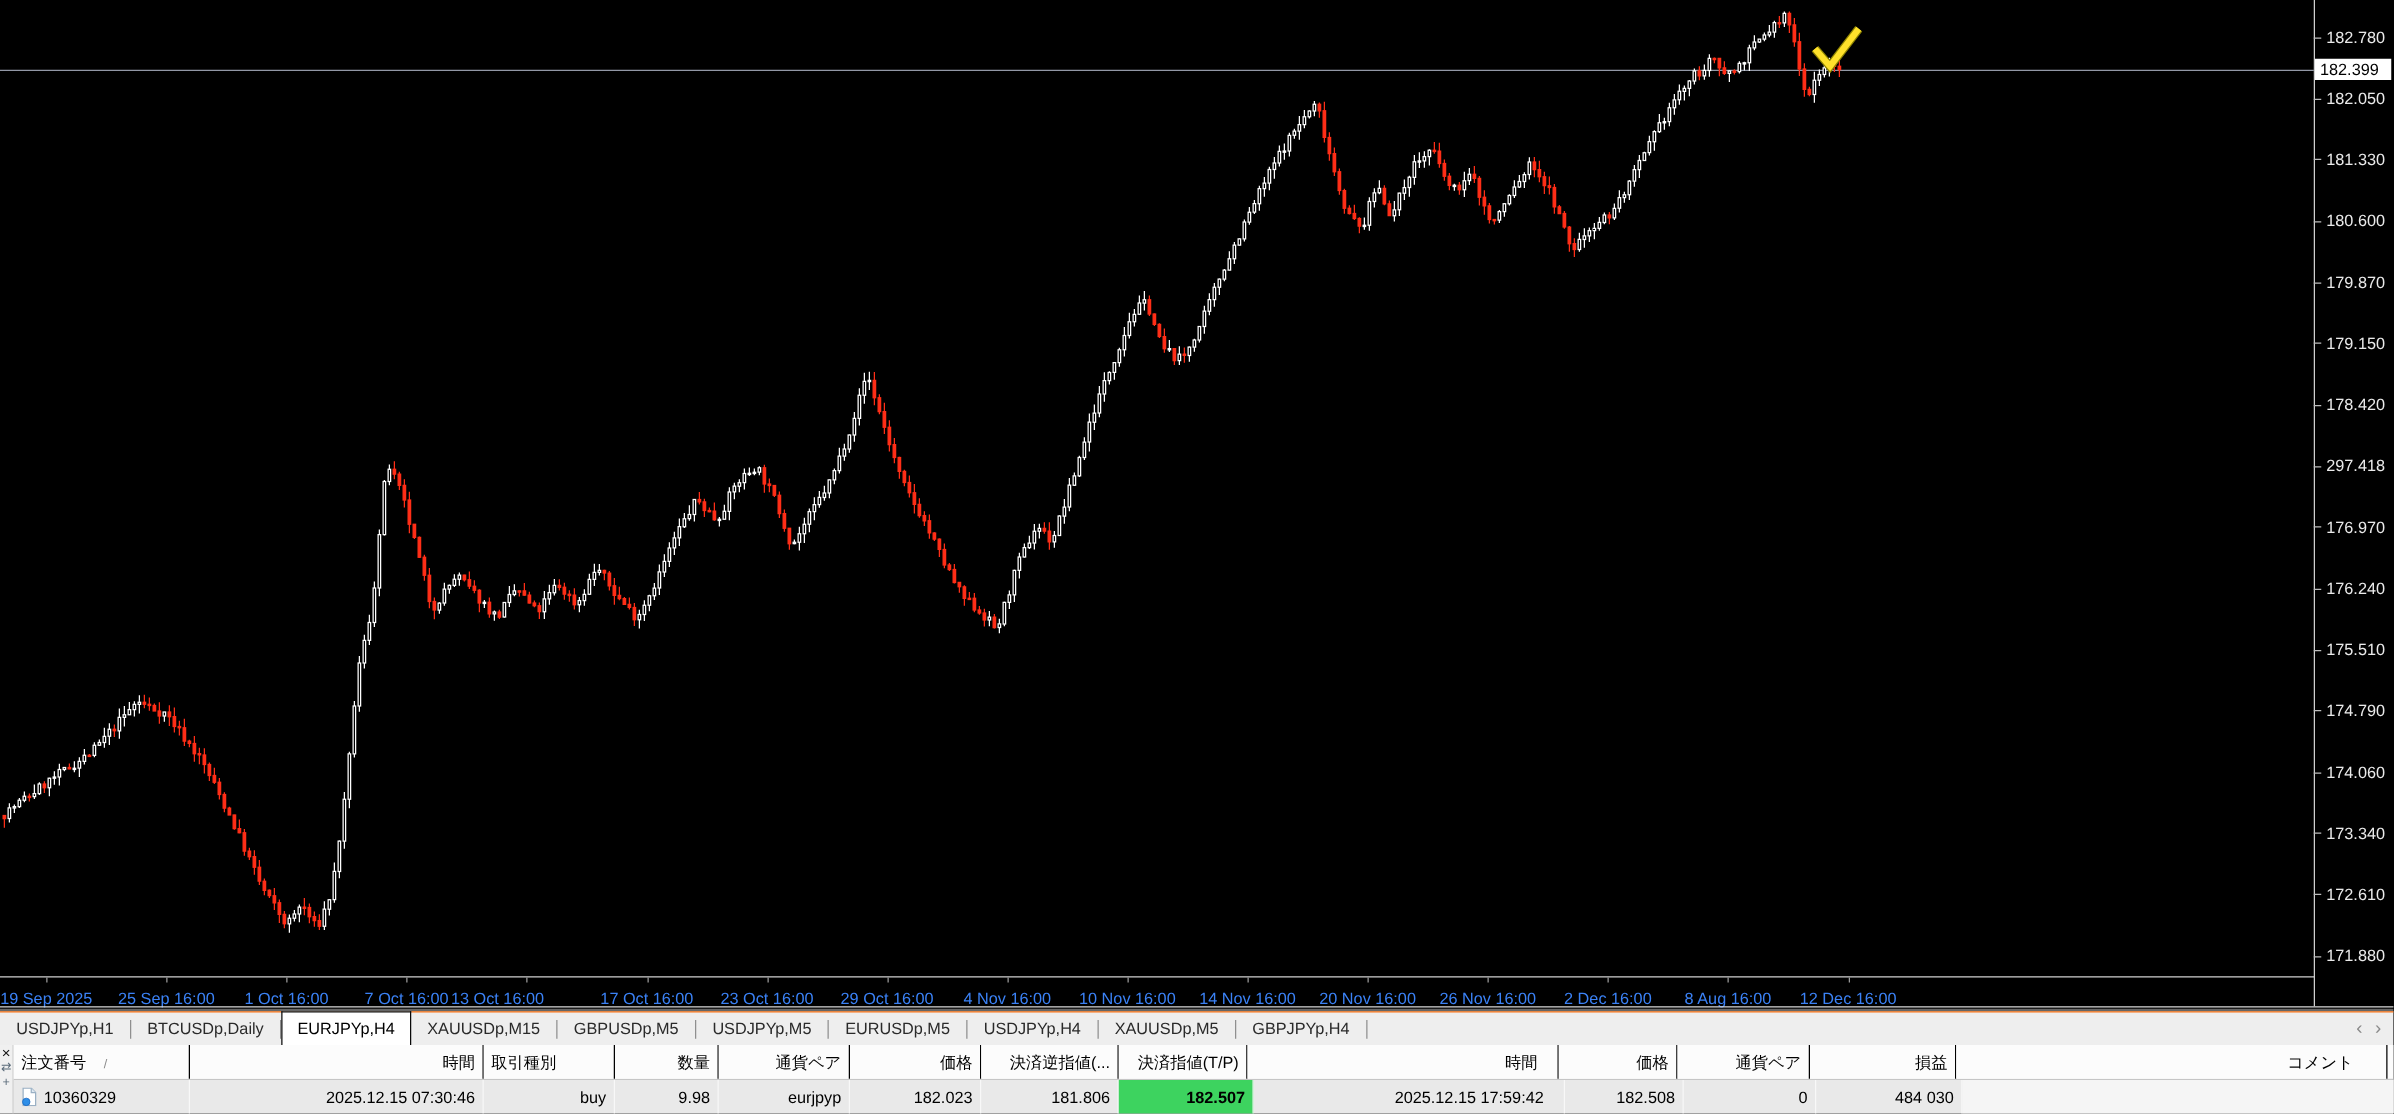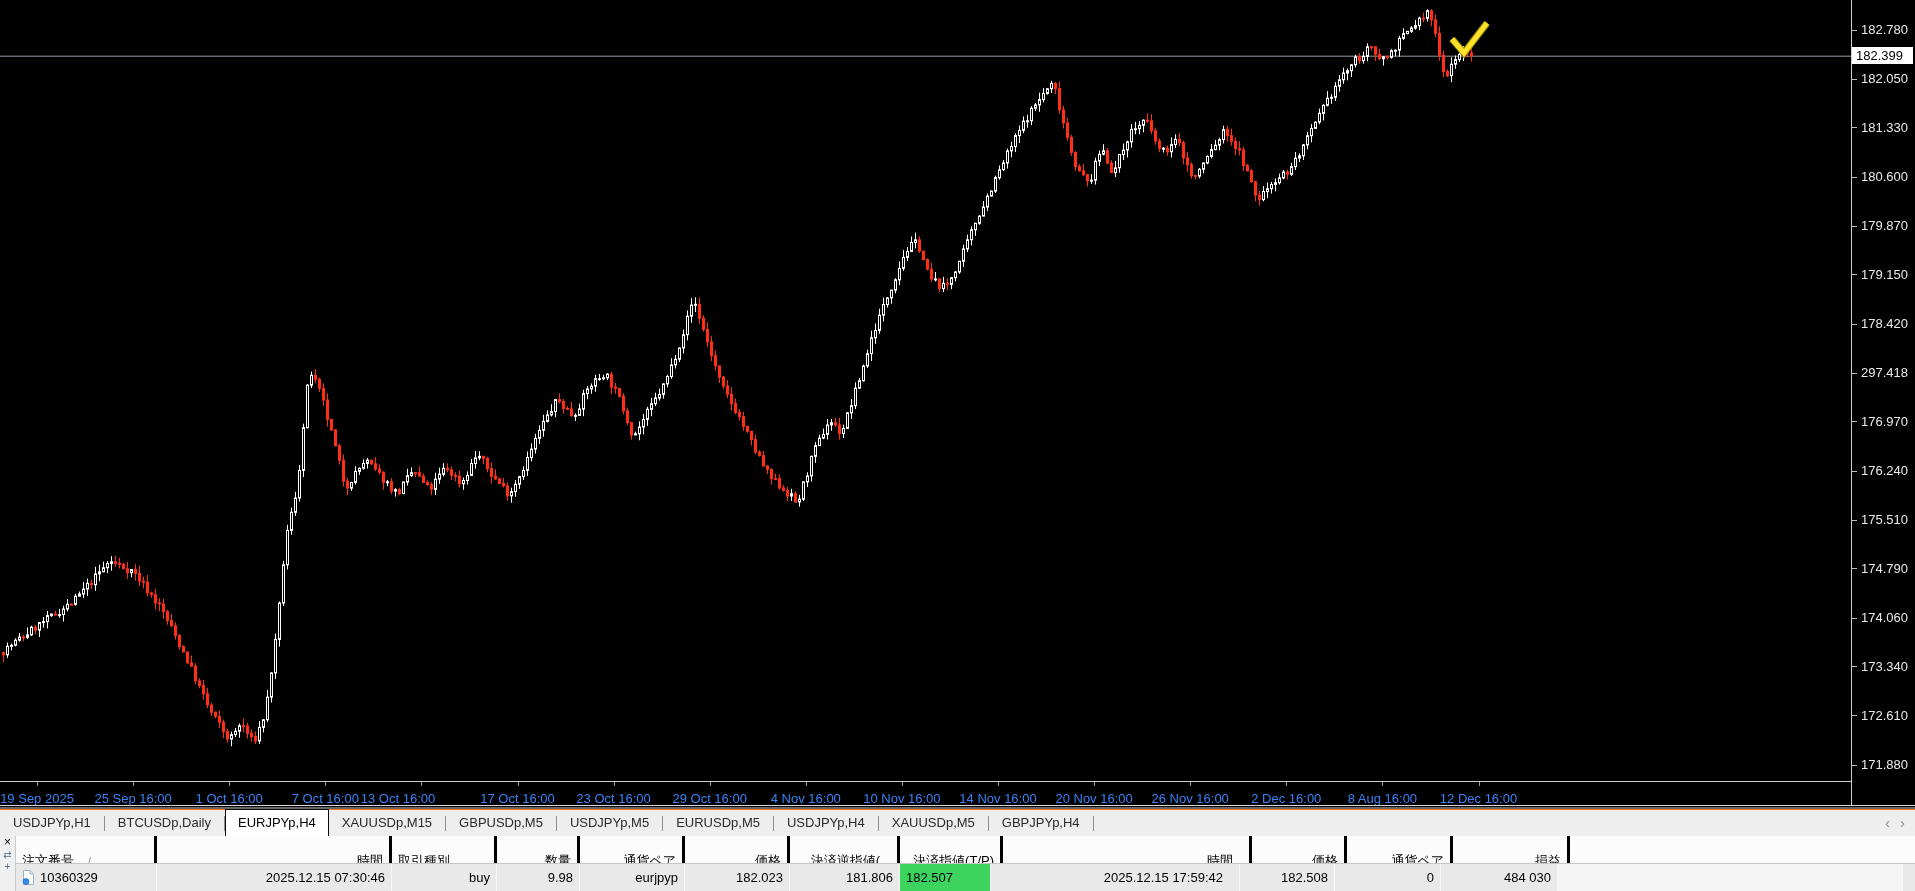--- a/index.html
+++ b/index.html
@@ -29,22 +29,22 @@
   #tab-scroll span{line-height:26px;}
   
   #toolbox{position:absolute;left:0;top:836px;width:1915px;height:55px;background:#fff;display:flex;}
   #side-strip{width:16px;height:55px;background:#f0f0f0;border-right:1px solid #c9c9c9;box-sizing:border-box;
               display:flex;flex-direction:column;align-items:center;}
   #toolbox-close{color:#111;font-size:12px;line-height:13px;cursor:default;}
   .strip-icon{color:#5a6b7a;font-size:10px;line-height:12px;}
   #grid{flex:1;}
   #hrow{display:flex;height:28px;background:#fcfcfc;border-bottom:1px solid #c6c6c6;box-sizing:border-box;}
   #drow{display:flex;height:27px;background:#e9e9e9;}
-  .hcell{box-sizing:border-box;font-size:13px;color:#000;line-height:26px;padding:12px 6px;
-         border-right:3px solid #000000;overflow:hidden;white-space:nowrap;background:#fcfcfc;}
+  .hcell{box-sizing:border-box;font-size:13px;color:#000;line-height:26px;padding:1px 6px;
+         border-right:1px solid #000000;overflow:hidden;white-space:nowrap;background:#fcfcfc;}
   .dcell{box-sizing:border-box;font-size:13px;color:#000;line-height:27px;padding:0 6px;
          border-right:1px solid #f8f8f8;overflow:hidden;white-space:nowrap;}
   .sort-glyph{color:#8a8a8a;font-size:10px;margin-left:14px;}
   .order-icon{vertical-align:-3px;margin-right:5px;}
 </style>
 </head>
 <body>
 
 <div id="app">
 
@@ -907,34 +907,35 @@
           <div class="hcell" style="width: 105px; text-align: left;"><span>取引種別</span></div>
           <div class="hcell" style="width: 83px; text-align: right;"><span>数量</span></div>
           <div class="hcell" style="width: 105px; text-align: right;"><span>通貨ペア</span></div>
           <div class="hcell" style="width: 105px; text-align: right;"><span>価格</span></div>
           <div class="hcell" style="width: 110px; text-align: right;"><span>決済逆指値(...</span></div>
           <div class="hcell" style="width: 103px; text-align: right;"><span>決済指値(T/P)</span></div>
           <div class="hcell" style="width: 249px; text-align: right; padding-right: 16px;"><span>時間</span></div>
           <div class="hcell" style="width: 95px; text-align: right;"><span>価格</span></div>
           <div class="hcell" style="width: 106px; text-align: right;"><span>通貨ペア</span></div>
           <div class="hcell" style="width: 117px; text-align: right;"><span>損益</span></div>
+          <div class="hcell" style="width: 345px; text-align: right; padding-right: 26px;"><span>コメント</span></div>
         </div>
       <div id="drow">
           <div class="dcell" style="width: 141px; text-align: left;"><svg class="order-icon" width="13" height="15" viewBox="0 0 13 15">
               <path d="M1.5 0.5h6.5l3.5 3.5v10.5h-10z" fill="#ffffff" stroke="#9ab0c4"></path>
               <path d="M8 0.5v3.5h3.5" fill="#dfe9f2" stroke="#9ab0c4"></path>
               <circle cx="4" cy="11.5" r="3" fill="#2f8fe8" stroke="#1565c0" stroke-width="0.6"></circle>
             </svg><span>10360329</span></div>
           <div class="dcell" style="width: 235px; text-align: right;">2025.12.15 07:30:46</div>
           <div class="dcell" style="width: 105px; text-align: right;">buy</div>
           <div class="dcell" style="width: 83px; text-align: right;">9.98</div>
           <div class="dcell" style="width: 105px; text-align: right;">eurjpyp</div>
           <div class="dcell" style="width: 105px; text-align: right;">182.023</div>
           <div class="dcell" style="width: 110px; text-align: right;">181.806</div>
-          <div class="dcell" style="width: 91px; background: rgb(61, 211, 95);">182.507</div>
+          <div class="dcell" style="width: 108px; text-align: right; background: rgb(61, 211, 95); font-weight: bold;">182.507</div>
           <div class="dcell" style="width: 249px; text-align: right; padding-right: 16px;">2025.12.15 17:59:42</div>
           <div class="dcell" style="width: 95px; text-align: right;">182.508</div>
           <div class="dcell" style="width: 106px; text-align: right;">0</div>
           <div class="dcell" style="width: 117px; text-align: right;">484 030</div>
           <div class="dcell" style="width: 345px; text-align: right; background: rgb(245, 245, 245);"></div>
         </div>
     </div>
   </div>
 
 </div>

